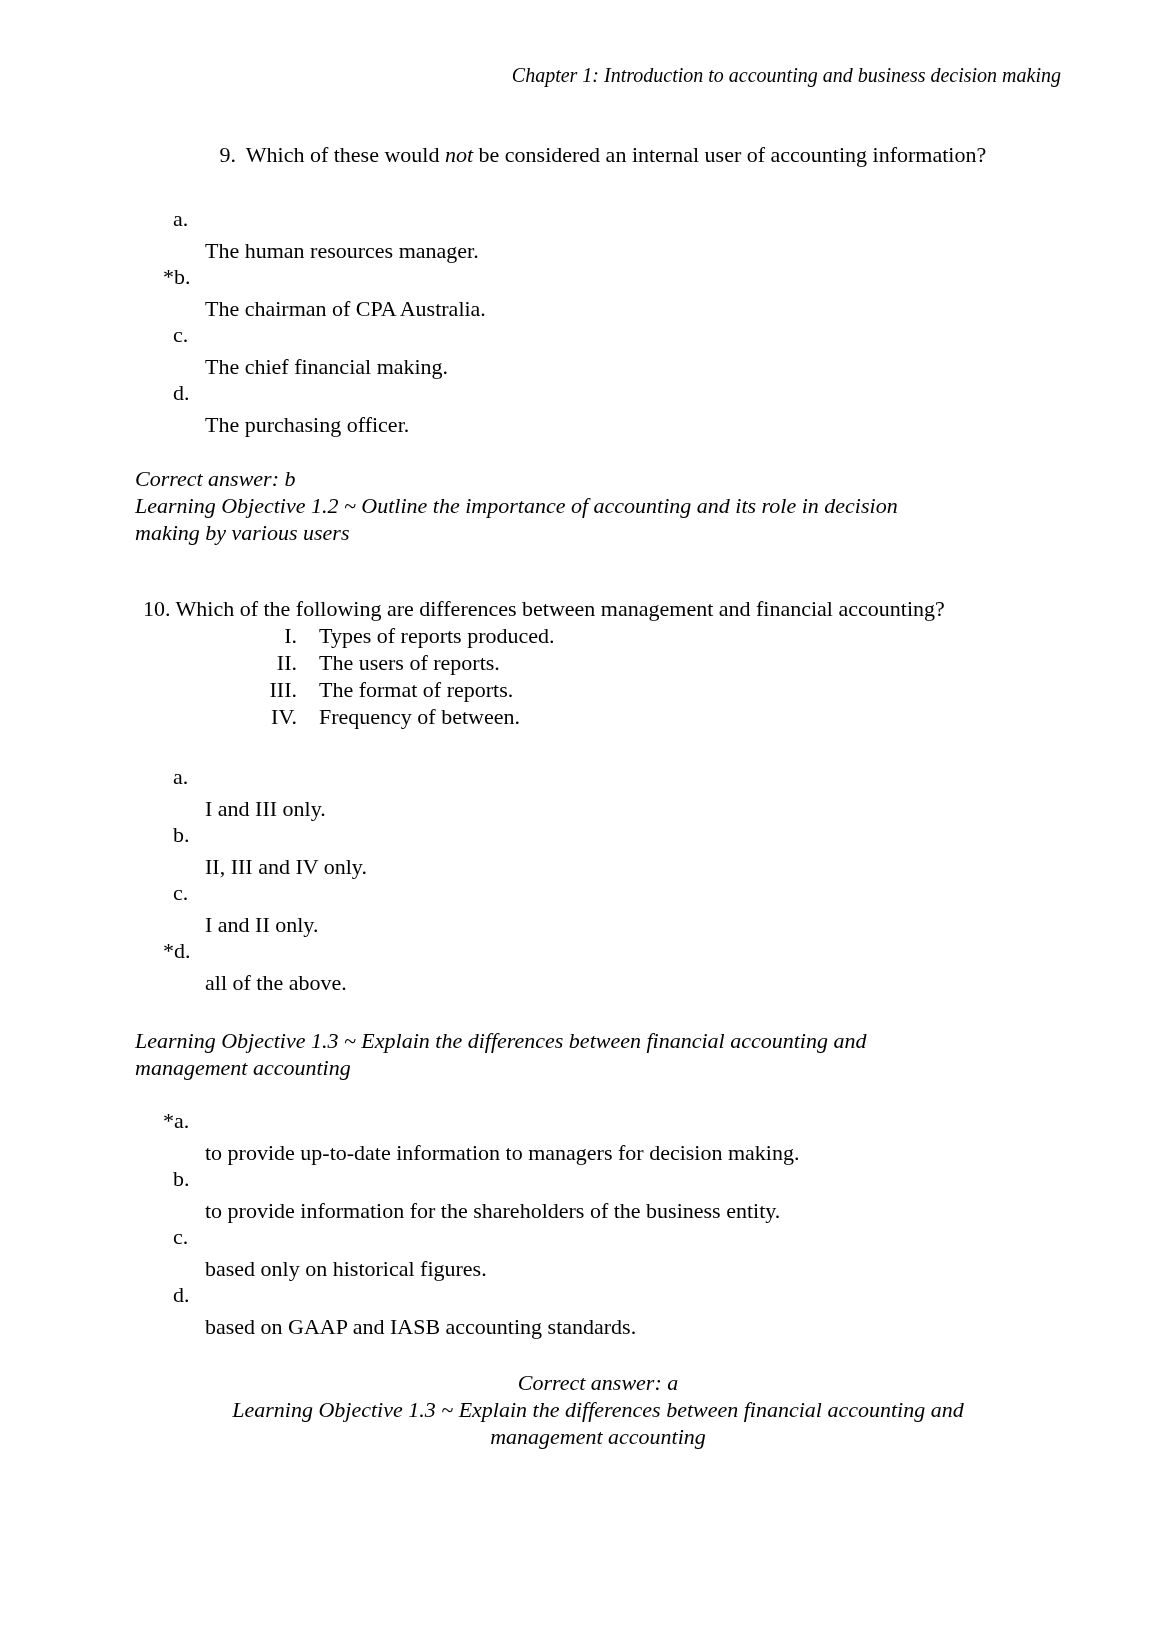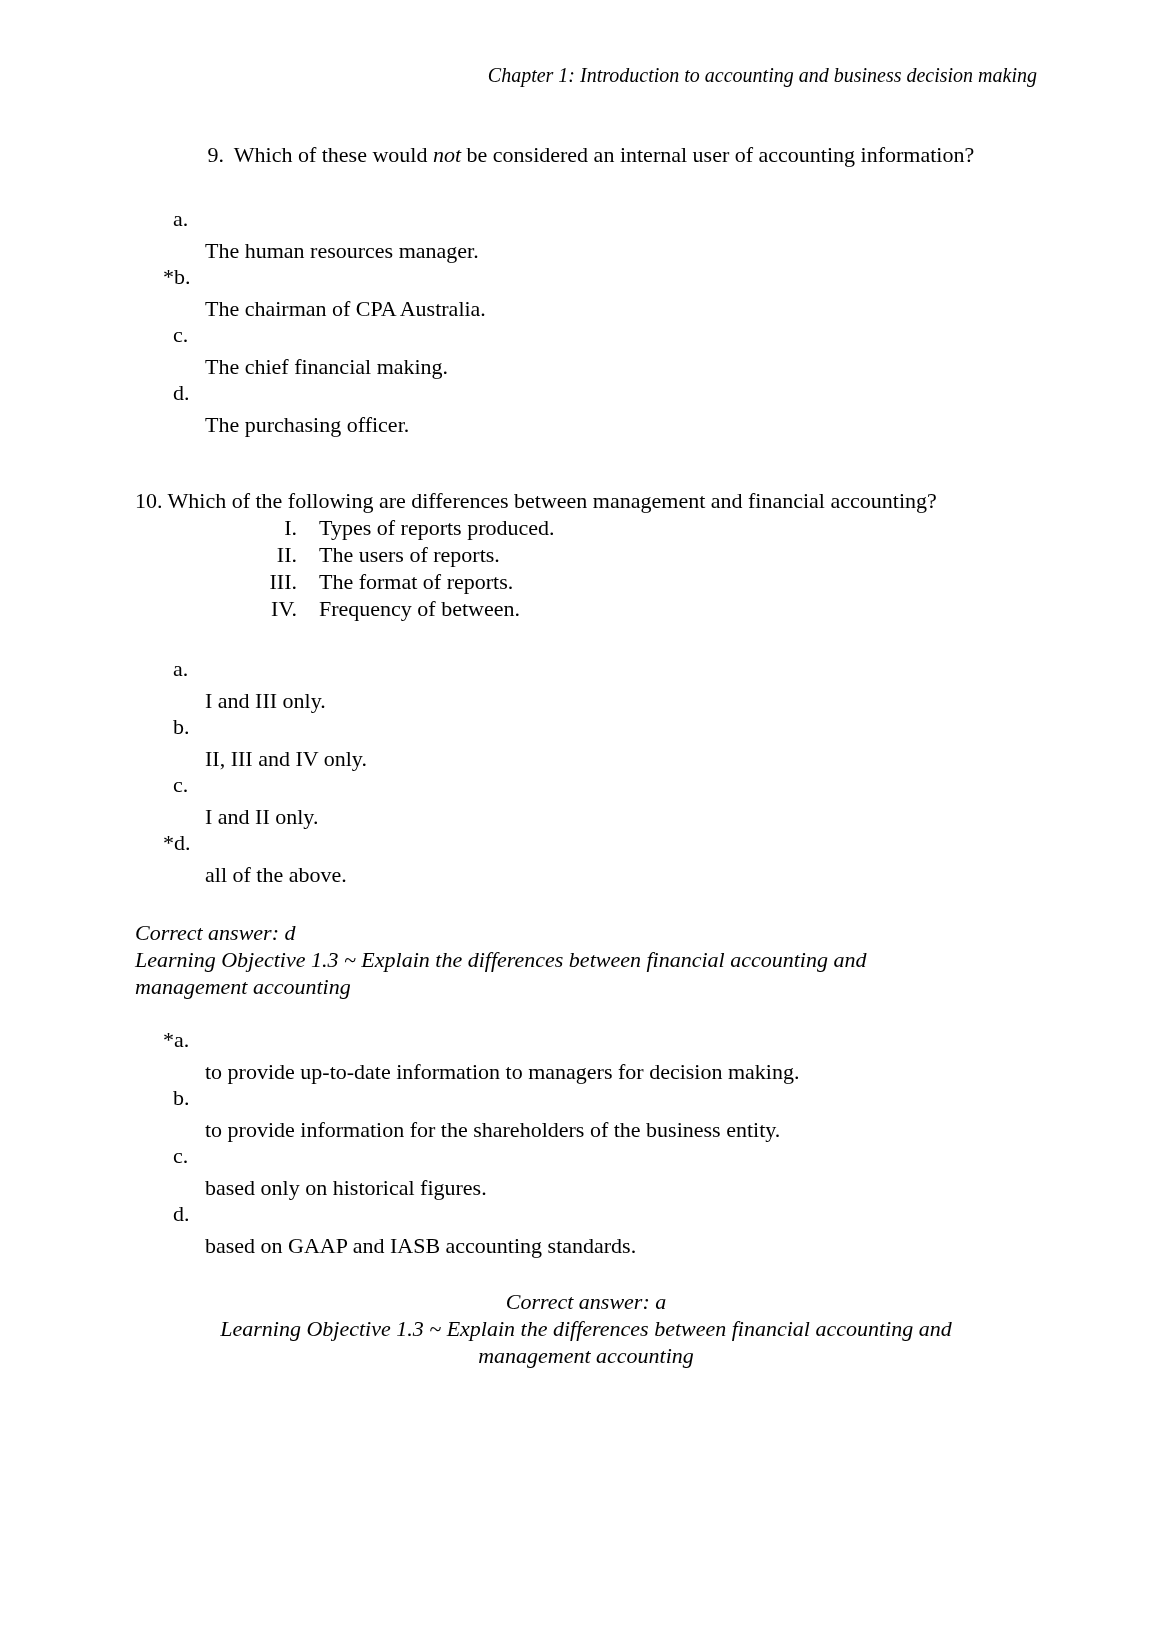--- a/index.html
+++ b/index.html
@@ -10,37 +10,37 @@
   .page {
     position: relative;
     width: 1157px;
     height: 1638px;
     box-sizing: border-box;
     background: #ffffff;
     color: #000000;
     font-family: "Liberation Serif", "DejaVu Serif", serif;
     font-size: 22px;
     line-height: 26px;
-    padding: 62px 120px 0 135px;
+    padding: 62px 96px 0 135px;
     overflow: hidden;
   }
   .doc-header {
     text-align: right;
     font-style: italic;
     font-size: 20px;
     line-height: 26px;
     margin: 0 0 0 0;
   }
   .question-block { margin: 0; }
   .q-line { white-space: nowrap; }
   .q-line-9 { margin-top: 54px; text-align: center; }
   .q-line-10 { margin-top: 50px; }
   .q-line-11 { margin-top: 50px; }
   .q-num { display: inline-block; width: 36px; }
-  .q-num-wide { display: inline; margin-right: 5px; }
+  .q-num-wide { display: inline; margin-right: 5px; margin-left: 8px; }
   .q-italic { font-style: italic; }
 
   .sub-list { margin: 0; }
   .sub-row { display: flex; line-height: 27px; }
   .sub-label { width: 162px; text-align: right; flex: 0 0 auto; }
   .sub-text { margin-left: 22px; }
 
   .opt-list { margin-left: 28px; }
   .opt-list-9 { margin-top: 38px; }
   .opt-list-10 { margin-top: 34px; }
@@ -81,20 +81,25 @@
       </div>
       <div class="opt-row">
         <span class="opt-label pad">c.</span>
         <span class="opt-text">The chief financial making.</span>
       </div>
       <div class="opt-row">
         <span class="opt-label pad">d.</span>
         <span class="opt-text">The purchasing officer.</span>
       </div>
     </div>
+    <div class="answer-block answer-block-9">
+      <div class="answer-line">Correct answer: b</div>
+      <div class="objective-line">Learning Objective 1.2 ~ Outline the importance of accounting and its role in decision</div>
+      <div class="objective-line">making by various users</div>
+    </div>
   </div>
 
   <div class="question-block">
     <div class="q-line q-line-10">
       <span class="q-num-wide">10.</span><span>Which of the following are differences between management and financial accounting?</span>
     </div>
     <div class="sub-list">
       <div class="sub-row">
         <span class="sub-label">I.</span>
         <span class="sub-text">Types of reports produced.</span>
@@ -124,21 +129,20 @@
       <div class="opt-row">
         <span class="opt-label pad">c.</span>
         <span class="opt-text">I and II only.</span>
       </div>
       <div class="opt-row">
         <span class="opt-label">*d.</span>
         <span class="opt-text">all of the above.</span>
       </div>
     </div>
     <div class="answer-block answer-block-10">
-      <div class="answer-line">Correct answer: d</div>
       <div class="objective-line">Learning Objective 1.3 ~ Explain the differences between financial accounting and</div>
       <div class="objective-line">management accounting</div>
     </div>
   </div>
 
   <div class="question-block">
     <div class="opt-list opt-list-11">
       <div class="opt-row">
         <span class="opt-label">*a.</span>
         <span class="opt-text">to provide up-to-date information to managers for decision making.</span>

